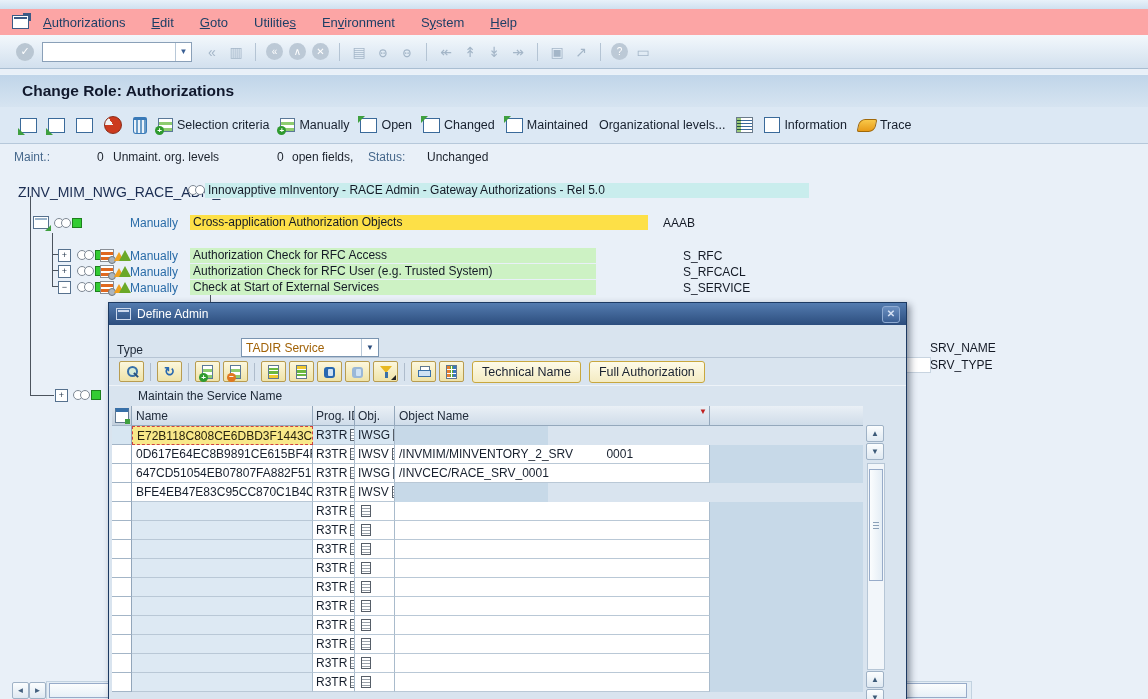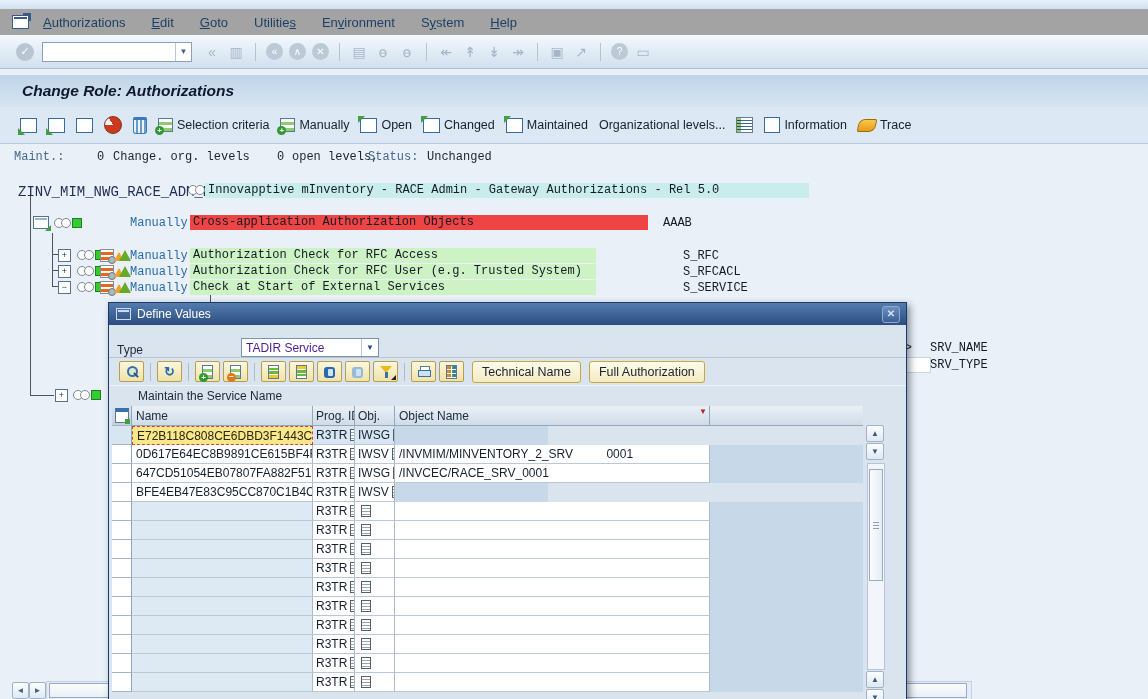--- a/index.html
+++ b/index.html
@@ -3,44 +3,44 @@
 <meta charset="utf-8">
 <style>
   html,body{margin:0;padding:0;}
   body{
     width:1148px;height:699px;position:relative;overflow:hidden;
     background:#e9f0f8;
     font-family:"Liberation Sans",sans-serif;
     font-size:12px;color:#20293a;
     -webkit-font-smoothing:antialiased;
   }
-  .mono{font-family:Liberation Mono, monospace;}
+  .mono{font-family:Liberation Sans, sans-serif;}
 
   
   .top-strip{position:absolute;left:0;top:0;width:100%;height:9px;background:linear-gradient(#e8f1f9,#cfe0ef);}
-  .menubar{position:absolute;left:0;top:9px;width:100%;height:26px;background:#a3a3a3;border-bottom:1px solid #cdd9e4;display:flex;align-items:center;}
+  .menubar{position:absolute;left:0;top:9px;width:100%;height:26px;background:#fca5a5;border-bottom:1px solid #cdd9e4;display:flex;align-items:center;}
   .sap-win-ico{display:inline-block;width:15px;height:12px;border:1px solid #3a5a86;background:#fff;position:relative;margin:0 14px 0 12px;}
   .sap-win-ico::before{content:"";position:absolute;left:1px;top:1px;right:1px;height:2px;background:#3a5a86;}
   .sap-win-ico::after{content:"";position:absolute;right:-3px;top:-3px;width:6px;height:6px;border-top:2px solid #3a5a86;border-right:2px solid #3a5a86;}
   .menu-items{display:flex;gap:26px;align-items:center;}
   .menu-item{color:#1d3f66;font-size:13px;cursor:default;}
   .menu-item u{text-decoration:underline;}
 
   .toolbar{position:absolute;left:0;top:35px;width:100%;height:33px;background:linear-gradient(#f3f8fc,#d2e0ee);border-bottom:1px solid #a9bed2;display:flex;align-items:center;}
   .chk-circ{width:18px;height:18px;border-radius:50%;background:#b9c6d2;color:#fff;display:flex;align-items:center;justify-content:center;font-size:11px;margin:0 8px 0 16px;}
   .cmd-field{width:148px;height:18px;background:#fff;border:1px solid #8aa0b8;display:flex;align-items:center;}
   .cmd-field input{flex:1;border:none;outline:none;height:14px;width:100px;font-size:12px;background:transparent;}
   .cmd-dd{width:15px;height:100%;border-left:1px solid #b8c8d8;display:flex;align-items:center;justify-content:center;color:#3a5f94;font-size:8px;}
   .tb-icons{display:flex;align-items:center;margin-left:10px;gap:4px;}
   .tb-ico{width:20px;height:20px;display:flex;align-items:center;justify-content:center;color:#a4b6c8;font-size:14px;}
   .tb-ico.circ{width:17px;height:17px;border-radius:50%;background:#bcc9d6;color:#fff;font-size:10px;margin:0 1px;}
   .tb-sep{width:1px;height:18px;background:#b4c4d4;margin:0 5px;}
 
   .title-band{position:absolute;left:0;top:74px;width:100%;height:32px;background:linear-gradient(#c0d5e9,#d6e4f1);border-top:1px solid #eaf2f9;border-bottom:1px solid #a9bed2;display:flex;align-items:center;}
-  .page-title{font-size:15.5px;font-weight:bold;font-style:italic;color:#10182c;margin-left:22px;}
+  .page-title{font-size:15.5px;font-weight:bold;color:#10182c;margin-left:22px;}
 
   .app-toolbar{position:absolute;left:0;top:107px;width:100%;height:37px;background:#dce8f4;border-bottom:1px solid #b6c8da;display:flex;align-items:center;padding-left:20px;box-sizing:border-box;gap:11px;}
   .app-item{display:flex;align-items:center;gap:4px;font-size:12.5px;color:#17202e;cursor:default;}
   .ai-ico{display:inline-block;position:relative;}
 
   
   .expand-node-icon,.collapse-node-icon{width:15px;height:13px;border:1px solid #3a6a9a;background:#fff;color:#2a5a8a;font-size:11px;line-height:12px;text-align:center;font-weight:bold;}
   .expand-node-icon::after,.collapse-node-icon::after{content:"";position:absolute;left:-3px;bottom:-3px;border-left:7px solid #3fa03f;border-top:7px solid transparent;}
   .insert-authorization-icon{width:15px;height:13px;border:1px solid #3a6a9a;background:#fff;color:#2f9a2f;font-size:11px;line-height:12px;text-align:center;font-weight:bold;}
   .profile-comparison-icon{width:16px;height:16px;border-radius:50%;background:conic-gradient(from 20deg,#cc3a1e 0 70%,#f3f3f3 70% 86%,#cc3a1e 86%);border:1px solid #8a2a16;}
@@ -58,21 +58,21 @@
   .status-line{position:absolute;left:0;top:150px;height:16px;width:100%;font-size:12px;}
   .status-line span{position:absolute;white-space:pre;}
   .sl-label{color:#46688c;}
   .sl-val{color:#1c222c;}
 
   
   .tree-line{position:absolute;background:#4c545e;z-index:1;}
   .tree-txt{position:absolute;white-space:pre;z-index:2;font-size:12px;color:#141a26;}
   .hl{padding:1px 3px;height:13px;line-height:13px;}
   .hl-cyan{background:#c9eded;}
-  .hl-tan{background:#ef4444;}
+  .hl-tan{background:#fde047;}
   .hl-green{background:#cdf2c4;}
   .tree-link{color:#2a6ca8;}
   .expander{position:absolute;width:11px;height:11px;border:1px solid #56718e;background:#fff;color:#2c3e52;font-size:9px;line-height:10px;text-align:center;z-index:2;}
   .status-icon{position:absolute;width:28px;height:11px;z-index:2;}
   .st-c{position:absolute;width:8px;height:8px;border:1px solid #7e8894;border-radius:50%;background:#fff;top:0;}
   .st-c1{left:0;} .st-c2{left:7px;}
   .st-g{position:absolute;left:18px;top:0;width:8px;height:8px;background:#33cc33;border:1px solid #1d801d;}
   .folder-ico{position:absolute;width:14px;height:11px;border:1px solid #56718e;background:#fff;z-index:2;}
   .folder-ico::before{content:"";position:absolute;left:1px;top:1px;right:1px;height:2px;background:#9ab4cc;}
   .folder-ico::after{content:"";position:absolute;right:-3px;bottom:-3px;border-left:6px solid transparent;border-bottom:6px solid #3fa03f;}
@@ -91,21 +91,21 @@
 
   
   .dialog{position:absolute;left:108px;top:302px;width:797px;height:397px;background:#d9e4ef;border:1px solid #1d3a62;box-shadow:3px 3px 7px rgba(10,20,40,.45);z-index:10;overflow:hidden;}
   .dlg-titlebar{position:absolute;left:0;top:0;width:100%;height:22px;background:linear-gradient(#547cb0,#2c4d7d);display:flex;align-items:center;color:#fff;}
   .dlg-title-ico{width:13px;height:10px;border:1px solid #cdd9ec;margin:0 6px 0 7px;position:relative;}
   .dlg-title-ico::before{content:"";position:absolute;left:1px;top:1px;right:1px;height:2px;background:#cdd9ec;}
   .dlg-title{font-size:12px;}
   .dlg-close{position:absolute;right:6px;top:3px;width:16px;height:15px;border:1px solid #8fabd2;border-radius:3px;background:linear-gradient(#6b8fc0,#3a5f94);color:#d6e2f4;font-size:10px;font-weight:bold;line-height:14px;text-align:center;}
   .dlg-type-label{position:absolute;left:8px;top:40px;font-size:12px;color:#1c2736;}
   .dlg-select{position:absolute;left:132px;top:35px;width:138px;height:19px;background:#fff;border:1px solid #7a94b0;display:flex;align-items:center;box-sizing:border-box;}
-  .dlg-select .val{flex:1;padding-left:4px;font-size:12px;color:#4c1d95;}
+  .dlg-select .val{flex:1;padding-left:4px;font-size:12px;color:#a16207;}
   .dlg-select .dd{width:16px;height:100%;border-left:1px solid #b8c8d8;display:flex;align-items:center;justify-content:center;color:#2c4d7d;font-size:8px;}
   .dlg-toolbar{position:absolute;left:0px;top:54px;width:100%;height:29px;border-top:1px solid #b6c4d4;border-bottom:1px solid #eef3f8;display:flex;align-items:center;padding-left:10px;box-sizing:border-box;gap:3px;}
   .dlg-btn{width:25px;height:21px;background:linear-gradient(#fcf7dd,#efe3a8);border:1px solid #b89c50;border-radius:2px;display:flex;align-items:center;justify-content:center;position:relative;}
   .dlg-sep{width:1px;height:18px;background:#aebccc;margin:0 3px;}
   .txt-btn{height:22px;padding:0 9px;background:linear-gradient(#fefbe9,#f4ebc2);border:1px solid #c8a73e;border-radius:3px;font-size:12.5px;color:#1a2230;display:flex;align-items:center;margin-left:5px;}
   .dlg-subtitle{position:absolute;left:29px;top:86px;font-size:12px;color:#1c2736;}
 
   
   .g-choose{width:13px;height:13px;position:relative;}
   .g-choose::before{content:"";position:absolute;left:1px;top:1px;width:7px;height:7px;border:2px solid #3870a8;border-radius:50%;background:#d8ecd8;}
@@ -258,23 +258,23 @@
     </div>
     <div class="app-item">
       <span class="ai-ico trace-icon"></span>
       <span>Trace</span>
     </div>
   </div>
 
 <div class="status-line mono">
   <span class="sl-label" style="left:14px">Maint.:</span>
   <span class="sl-val" style="left:97px">0</span>
-  <span class="sl-val" style="left:113px">Change. org. levels</span>
+  <span class="sl-val" style="left:113px">Unmaint. org. levels</span>
   <span class="sl-val" style="left:277px">0</span>
-  <span class="sl-val" style="left:292px">open levels,</span>
+  <span class="sl-val" style="left:292px">open fields,</span>
   <span class="sl-label" style="left:368px">Status:</span>
   <span class="sl-val" style="left:427px">Unchanged</span>
 </div>
 
 <div class="tree-line" style="left:30px;top:196px;width:1px;height:200px"></div>
 <div class="tree-line" style="left:30px;top:395px;width:24px;height:1px"></div>
 <div class="tree-line" style="left:52px;top:233px;width:1px;height:54px"></div>
 <div class="tree-line" style="left:52px;top:254px;width:6px;height:1px"></div>
 <div class="tree-line" style="left:52px;top:270px;width:6px;height:1px"></div>
 <div class="tree-line" style="left:52px;top:286px;width:6px;height:1px"></div>
@@ -350,21 +350,21 @@
   <span class="hs-btn" style="left:12px">◄</span>
   <span class="hs-btn" style="left:29px">►</span>
   <span class="hs-track">
     <span class="hs-thumb"></span>
   </span>
 </div>
 
 <div class="dialog">
   <div class="dlg-titlebar">
     <span class="dlg-title-ico"></span>
-    <span class="dlg-title">Define Values</span>
+    <span class="dlg-title">Define Admin</span>
     <span class="dlg-close">✕</span>
   </div>
 
   <span class="dlg-type-label">Type</span>
   <div class="dlg-select">
     <span class="val">TADIR Service</span>
     <span class="dd">▼</span>
   </div>
 
   <div class="dlg-toolbar" id="dlg-toolbar">

